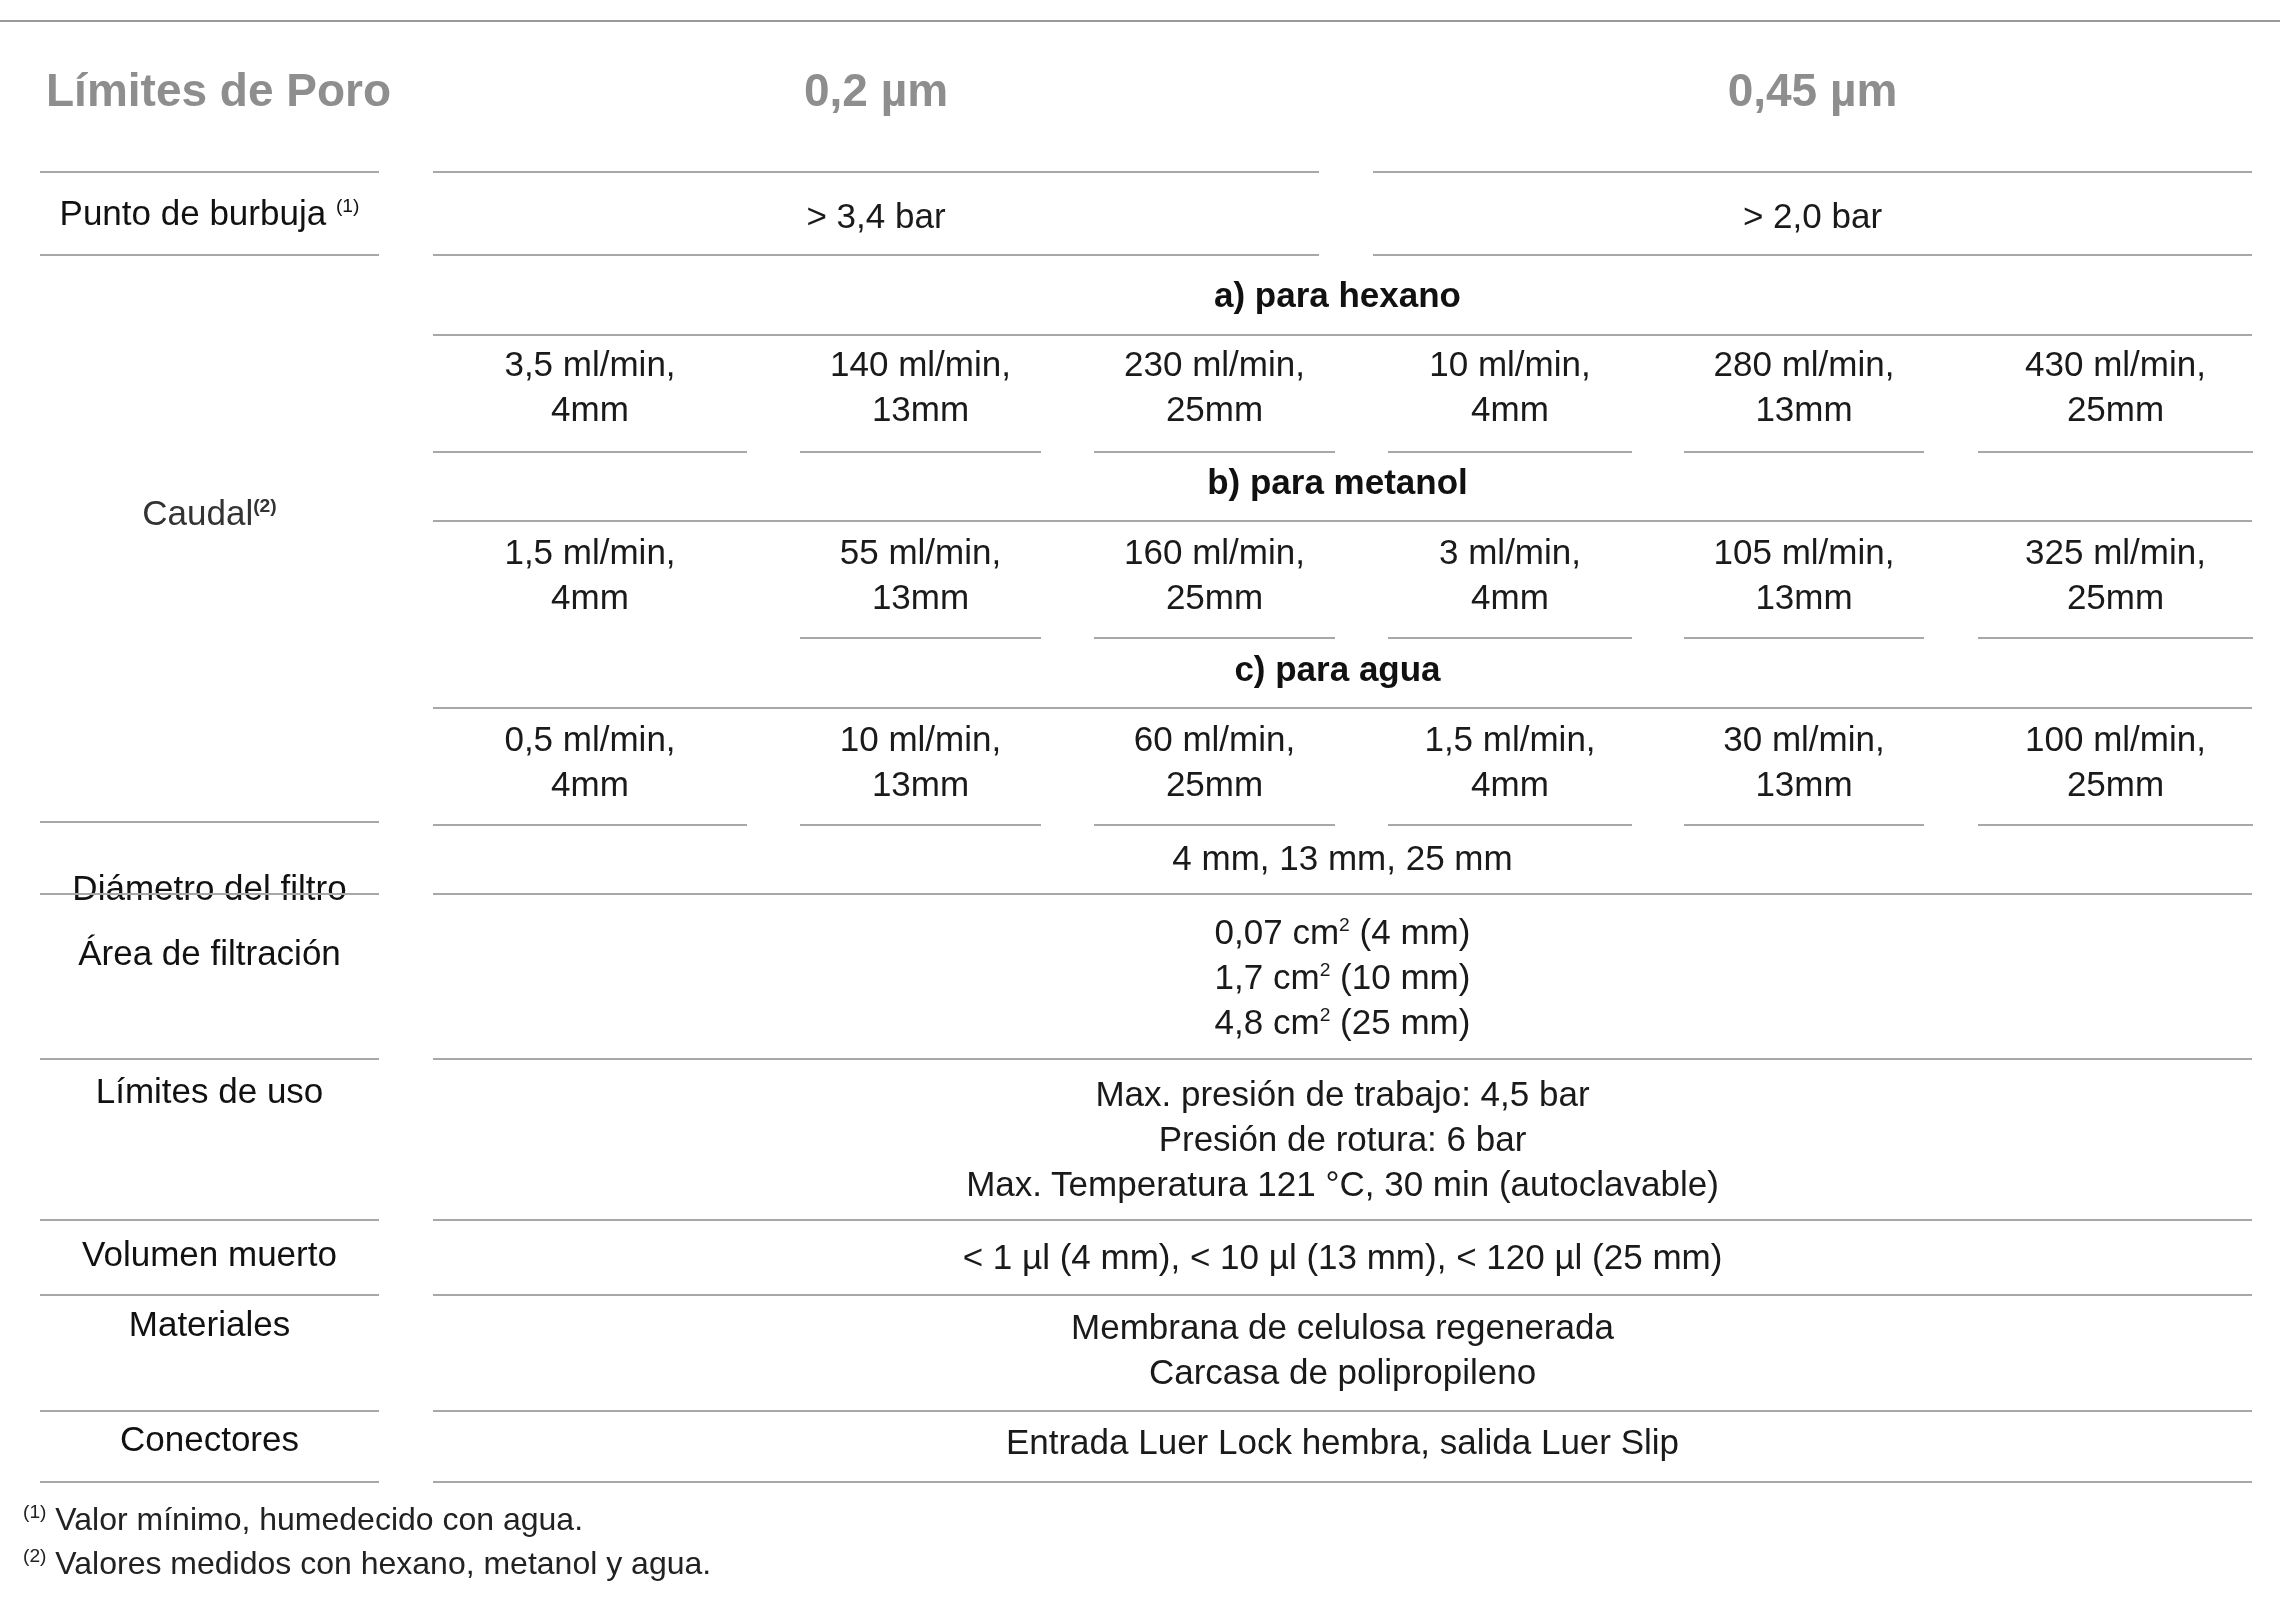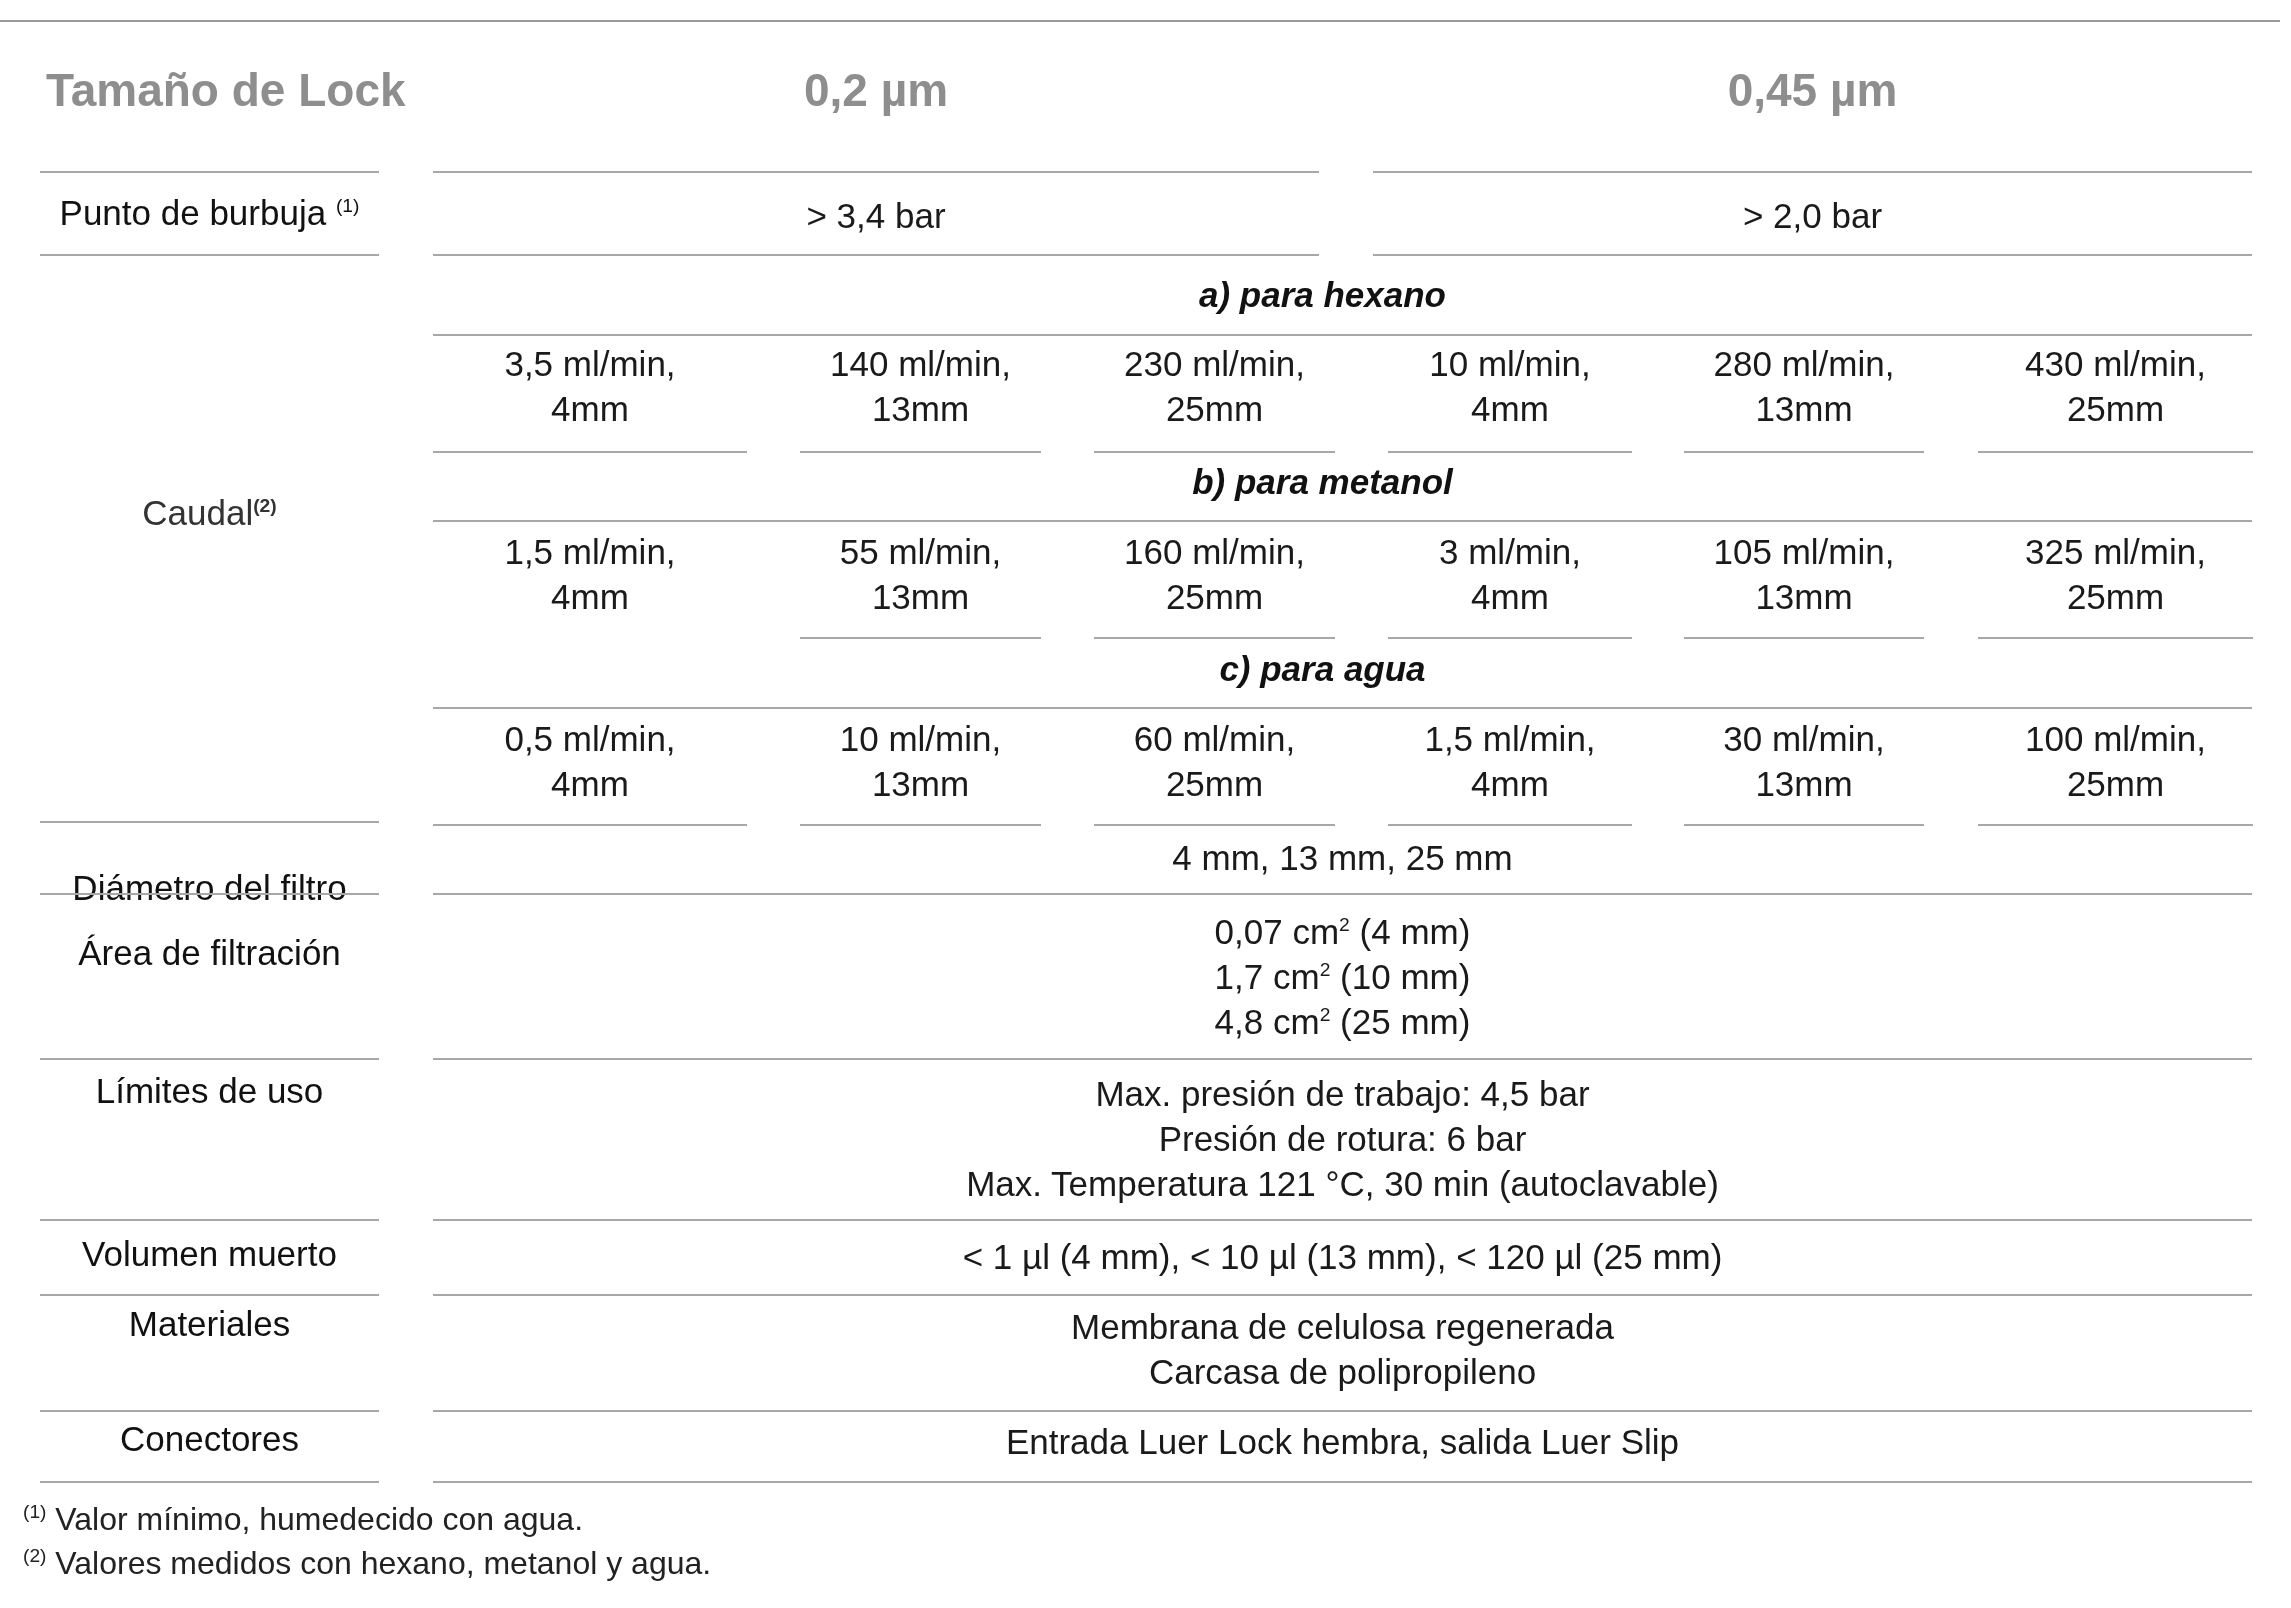--- a/index.html
+++ b/index.html
@@ -3,32 +3,32 @@
 <meta charset="utf-8">
 <style>
   html, body { margin:0; padding:0; background:#ffffff; }
   body { width:2291px; height:1608px; position:relative; overflow:hidden;
          font-family:"Liberation Sans", "DejaVu Sans", sans-serif; color:#1a1a1a; }
   .hline { position:absolute; height:1.9px; background:#a8a8a8; }
   .topline { position:absolute; left:0; top:19.5px; width:2280px; height:2.8px; background:#9a9a9a; }
   .hdr { position:absolute; top:63px; font-size:46px; color:#8e8e8e; font-weight:bold; white-space:nowrap; }
   .label { position:absolute; left:40px; width:339px; text-align:center; font-size:35px; font-weight:normal; color:#111; white-space:nowrap; }
   .cell { position:absolute; text-align:center; font-size:35px; color:#1a1a1a; line-height:45px; white-space:nowrap; }
-  .sub { position:absolute; left:413px; width:1819px; text-align:center; font-size:35px; font-weight:bold; color:#111;font-style:italic; }
+  .sub { position:absolute; left:428px; width:1819px; text-align:center; font-size:35px; font-weight:bold; color:#111; }
   sup { font-size:0.55em; vertical-align:super; line-height:0; }
   .fn { position:absolute; left:23px; font-size:32px; color:#222; white-space:nowrap; }
   .fn sup { font-size:0.6em; }
 </style>
 </head>
 <body>
 
 <div>
   <div class="topline"></div>
 
-  <div class="hdr" style="left:46px;">Tamaño de Lock</div>
+  <div class="hdr" style="left:46px;">Límites de Poro</div>
   <div class="hdr" style="left:433px;width:886px;text-align:center;">0,2 µm</div>
   <div class="hdr" style="left:1373px;width:879px;text-align:center;">0,45 µm</div>
 
   <div class="hline" style="left:40px;width:339px;top:171px;"></div>
   <div class="hline" style="left:433px;width:886px;top:171px;"></div>
   <div class="hline" style="left:1373px;width:879px;top:171px;"></div>
 
   <div class="label" style="top:193px;">
     <span>Punto de burbuja</span> <sup>(1)</sup>
   </div>

